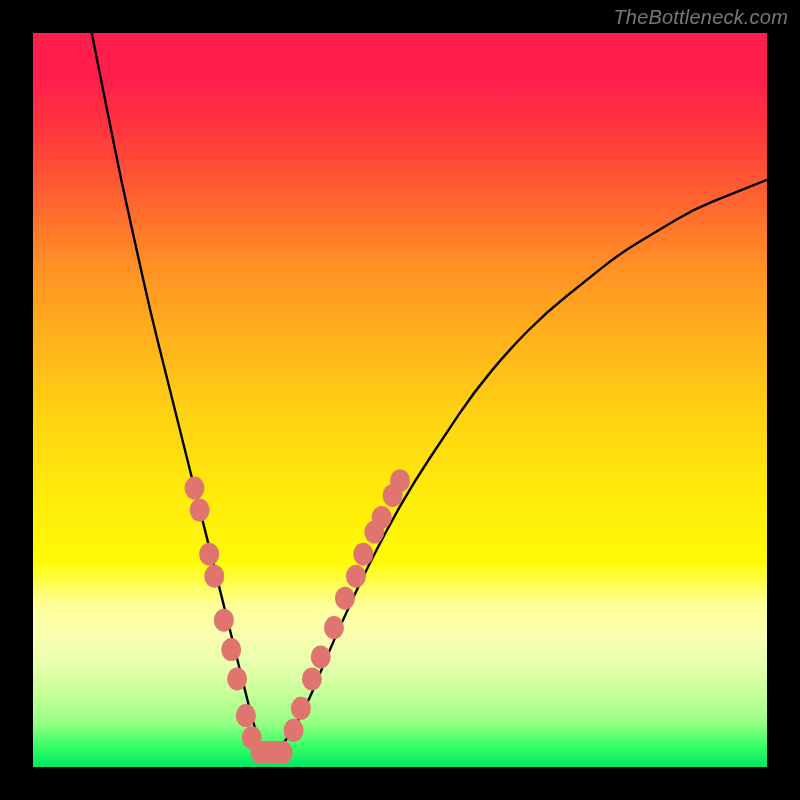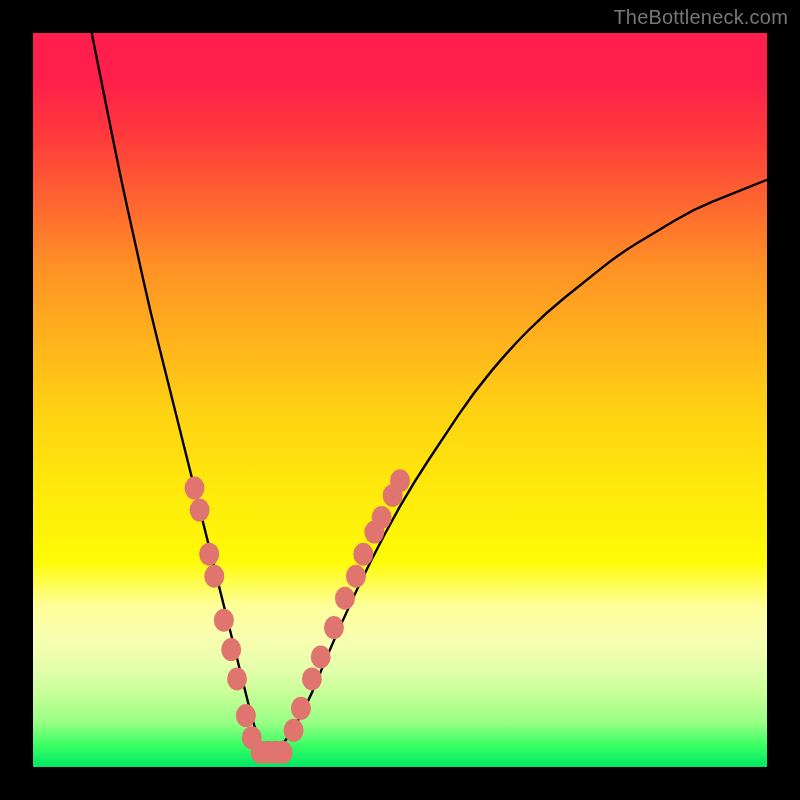--- a/index.html
+++ b/index.html
@@ -56,20 +56,21 @@
   }
   .watermark {
     position: absolute;
     top: 6px;
     right: 12px;
     color: #777;
     font-size: 20px;
     font-weight: 500;
     letter-spacing: 0.2px;
     user-select: none;
+    font-style: italic;
   }
 </style>
 </head>
 <body>
 
 <div class="frame">
   <div class="plot-area">
     <div class="gradient-bg"></div>
     <svg class="curve" viewBox="0 0 734 734" preserveAspectRatio="none">
       <g id="curve-path">

